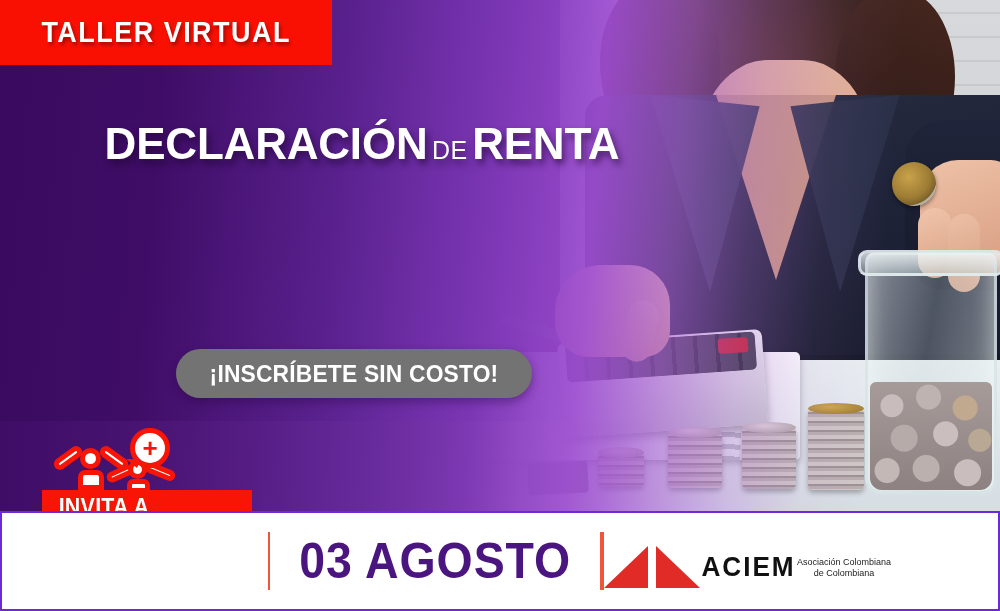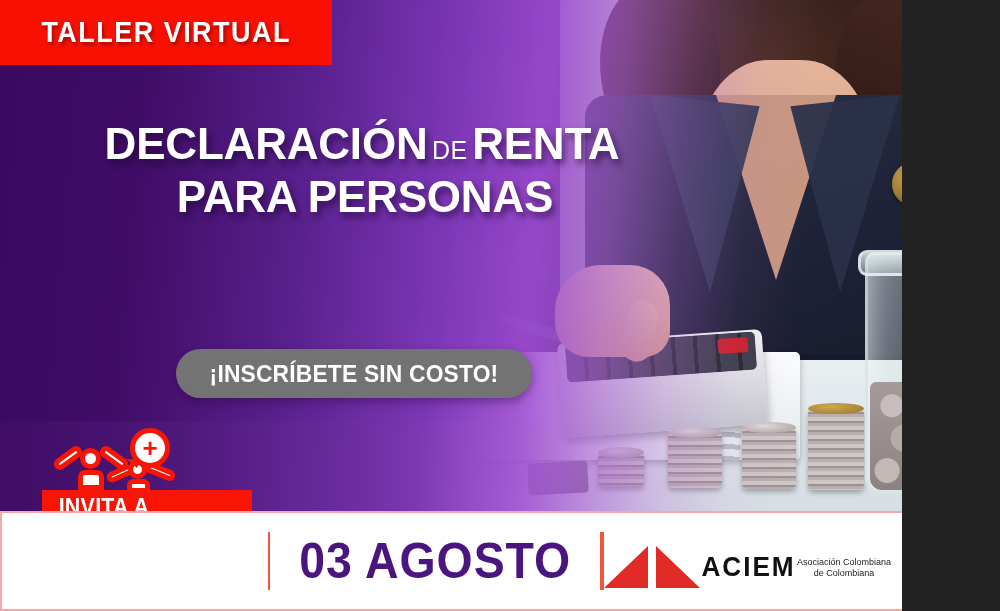--- a/index.html
+++ b/index.html
@@ -1,18 +1,18 @@
 <!DOCTYPE html>
 <html><head>
 <meta charset="utf-8">
 <style>
   html,body{margin:0;padding:0;background:#222;}
   *{box-sizing:border-box;}
   .banner{
-    position:relative;width:902px;height:611px;overflow:hidden;
+    position:relative;width:1000px;height:611px;overflow:hidden;
     font-family:"Liberation Sans","DejaVu Sans",sans-serif;
     background:#3a0a5e;
   }
 
   
   .photo{position:absolute;inset:0;overflow:hidden;}
   .ph-wall{position:absolute;left:560px;top:0;width:440px;height:330px;
     background:linear-gradient(180deg,#cfd2d4 0%,#b9bcc0 40%,#9fa3a7 100%);}
   .ph-wall2{position:absolute;left:830px;top:0;width:170px;height:300px;
     background:repeating-linear-gradient(0deg,#d8dadd 0 22px,#c7cacd 22px 24px);opacity:.85;}
@@ -155,21 +155,21 @@
   .bubble-tail{position:absolute;left:80px;top:31px;width:0;height:0;
     border-top:9px solid #f91505;border-left:11px solid transparent;border-right:4px solid transparent;}
 
   .ref-bar{background:#f91505;padding:4px 10px 5px;display:inline-block;margin-left:30px;}
   .ref-bar span{color:#fff;font-size:23px;font-weight:700;letter-spacing:.3px;transform:scaleX(.93);display:inline-block;}
   .ref-sub{margin-top:4px;margin-left:30px;}
   .ref-sub span{color:#4b1580;font-size:28px;font-weight:700;letter-spacing:.2px;transform:scaleX(.95);display:inline-block;}
 
   
   .footer{position:absolute;left:0;bottom:0;width:1000px;height:100px;background:#fff;
-    border:2px solid #fca5a5;display:flex;align-items:center;}
+    border:2px solid #6d28d9;display:flex;align-items:center;}
   .f-sep{width:2px;height:58px;background:#f2553c;}
   .f-spacerL{width:266px;}
   .f-date{flex:0 0 330px;display:flex;align-items:center;justify-content:center;}
   .f-date span{color:#4b1580;font-size:50px;font-weight:700;letter-spacing:1px;transform:scaleX(.93);display:inline-block;}
   .f-time{flex:0 0 258px;display:flex;align-items:center;justify-content:center;}
   .f-time span{color:#0c0c0c;font-size:40px;font-weight:700;letter-spacing:.5px;transform:scaleX(.93);display:inline-block;}
   .f-logo{flex:1;display:flex;flex-direction:row;align-items:center;justify-content:flex-start;padding-top:12px;}
   .tri{position:relative;width:96px;height:42px;}
   .tri .tl{position:absolute;left:0;top:0;width:0;height:0;
     border-left:44px solid transparent;border-right:0 solid transparent;border-bottom:42px solid #e02b26;}
@@ -225,21 +225,20 @@
   <div class="toptab">
     <span>TALLER VIRTUAL</span>
   </div>
 
   <div class="headline">
     <div class="hl-row r1">
       <span class="hl-b">DECLARACIÓN</span>
       <span class="hl-l">DE</span>
       <span class="hl-b">RENTA</span>
     </div>
-    <div class="hl-row hl-b r2">PARA PERSONAS</div>
   </div>
 
   <div class="cta">
     <span>¡INSCRÍBETE SIN COSTO!</span>
   </div>
 
   <div class="ref">
     <div class="ref-icon">
       <div class="fig">
         <div class="head" style="left:34px;top:20px;width:21px;height:21px;"></div>

